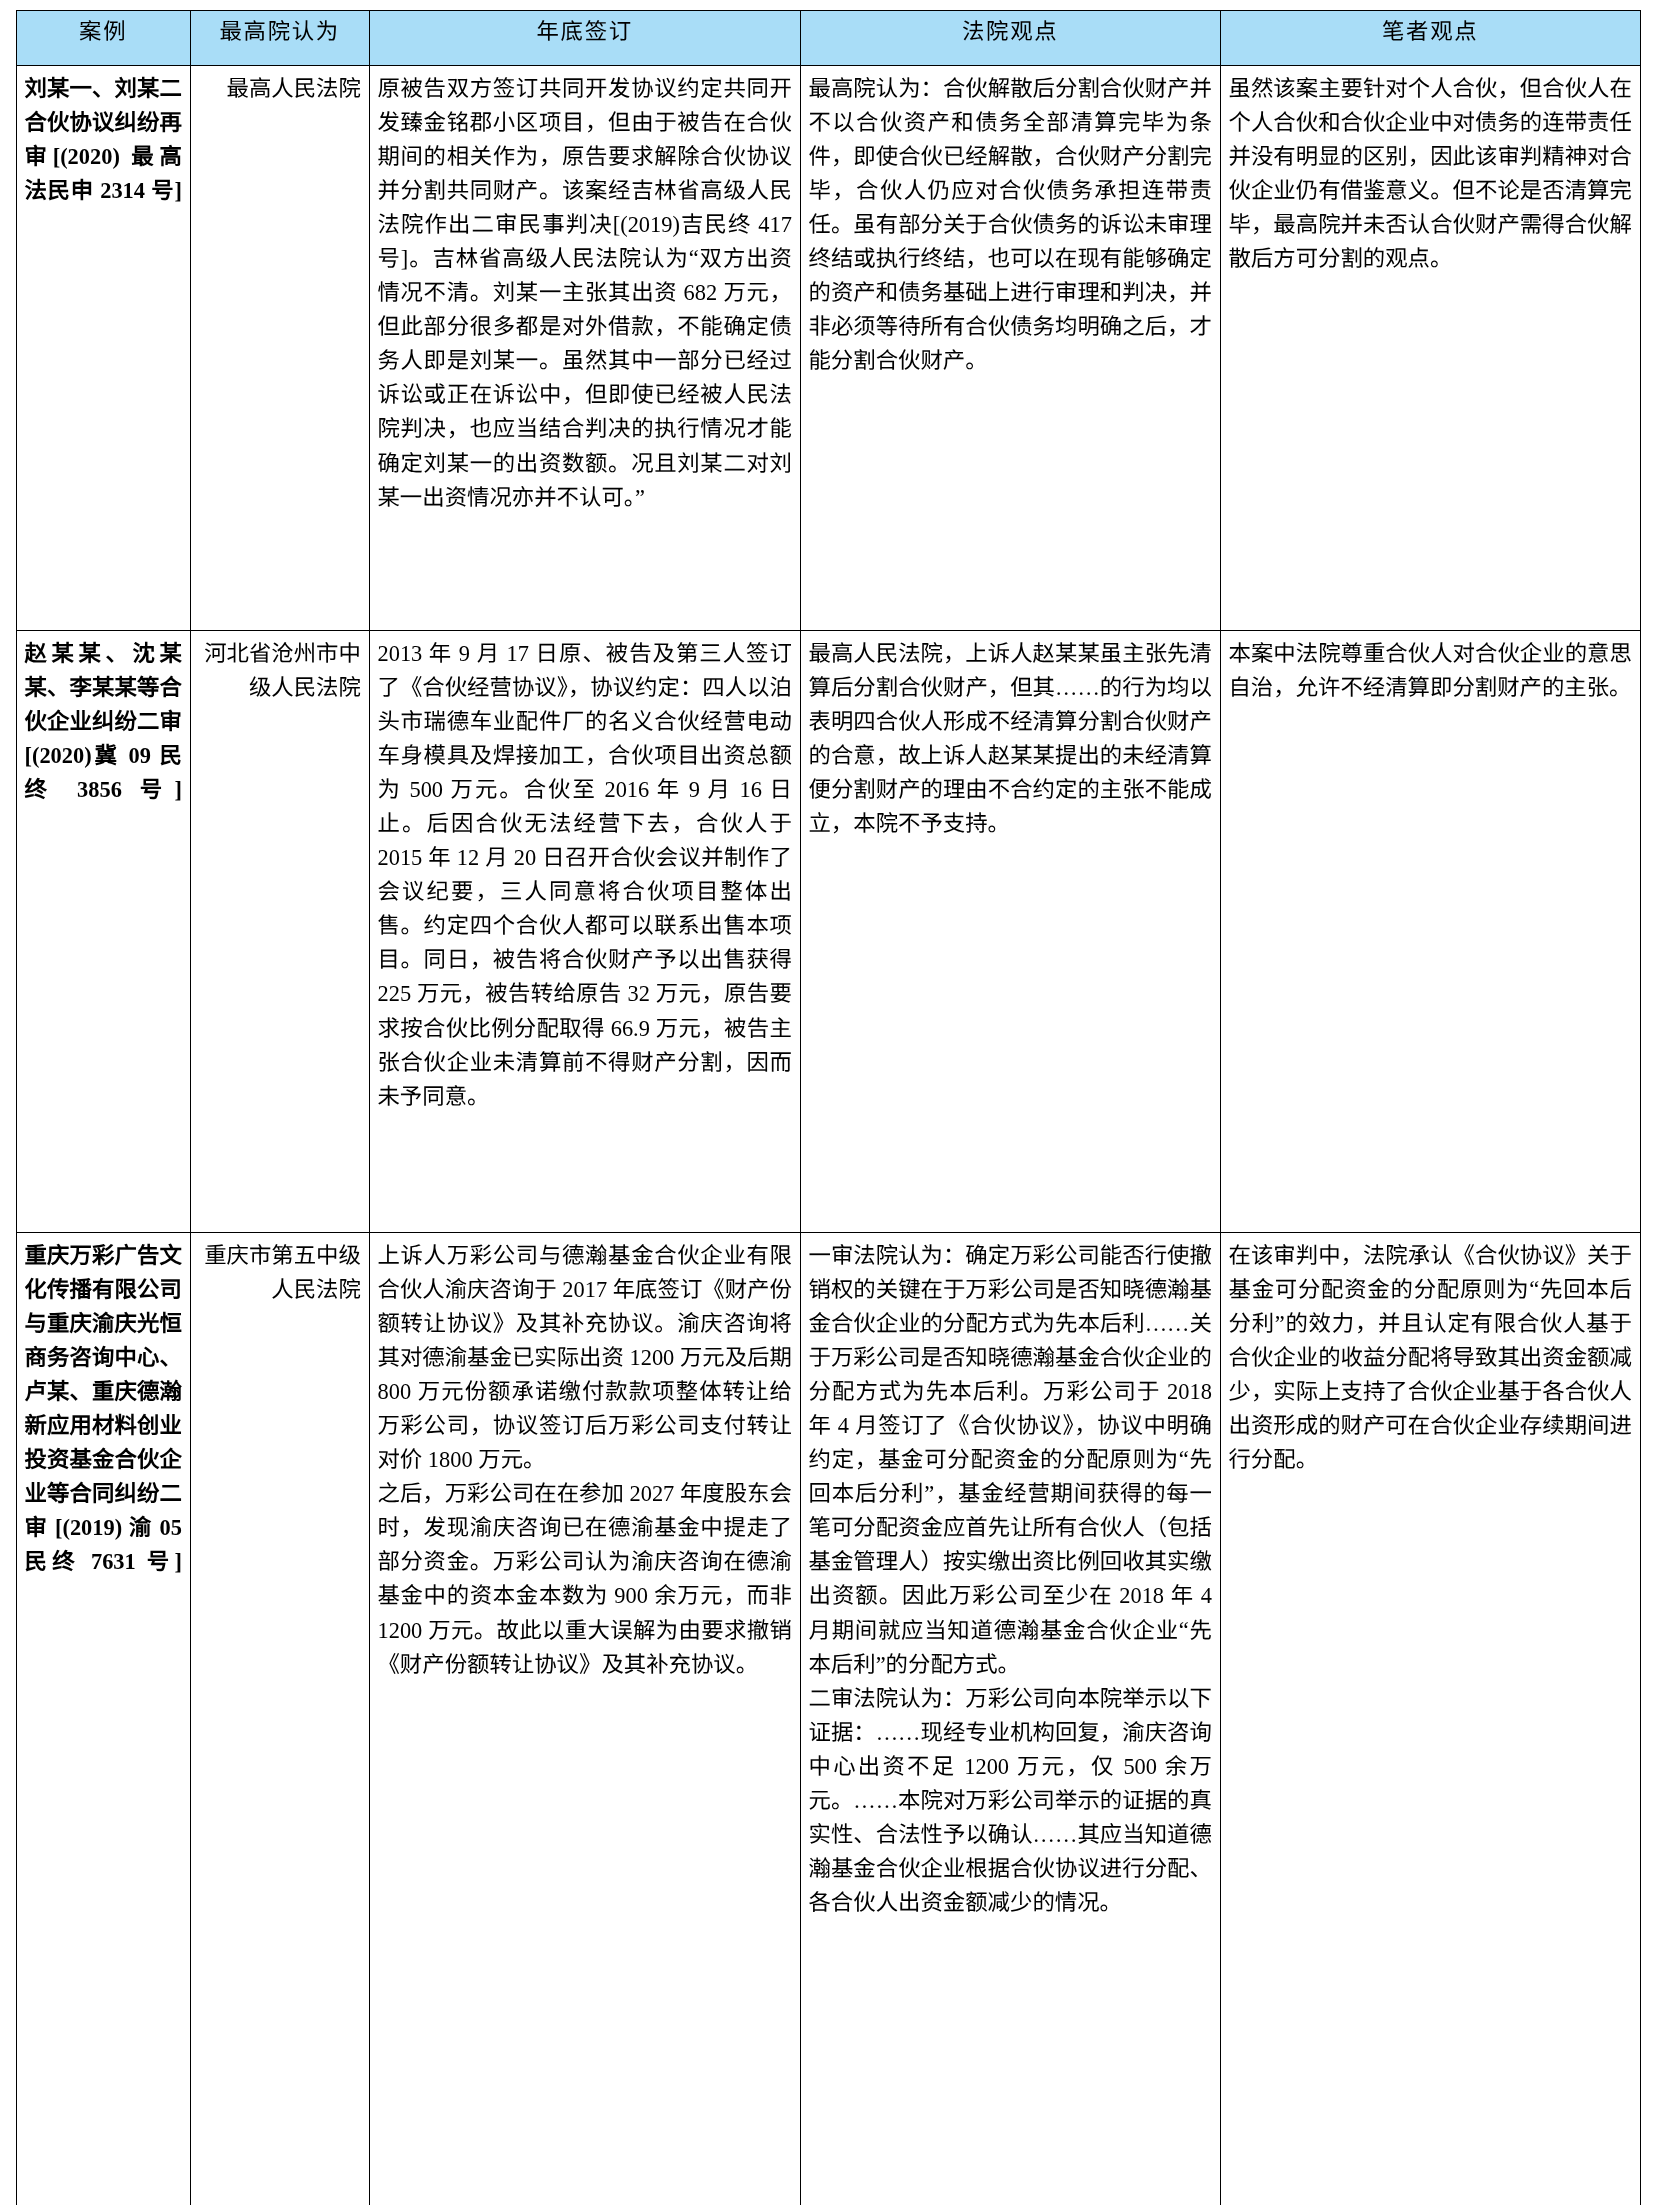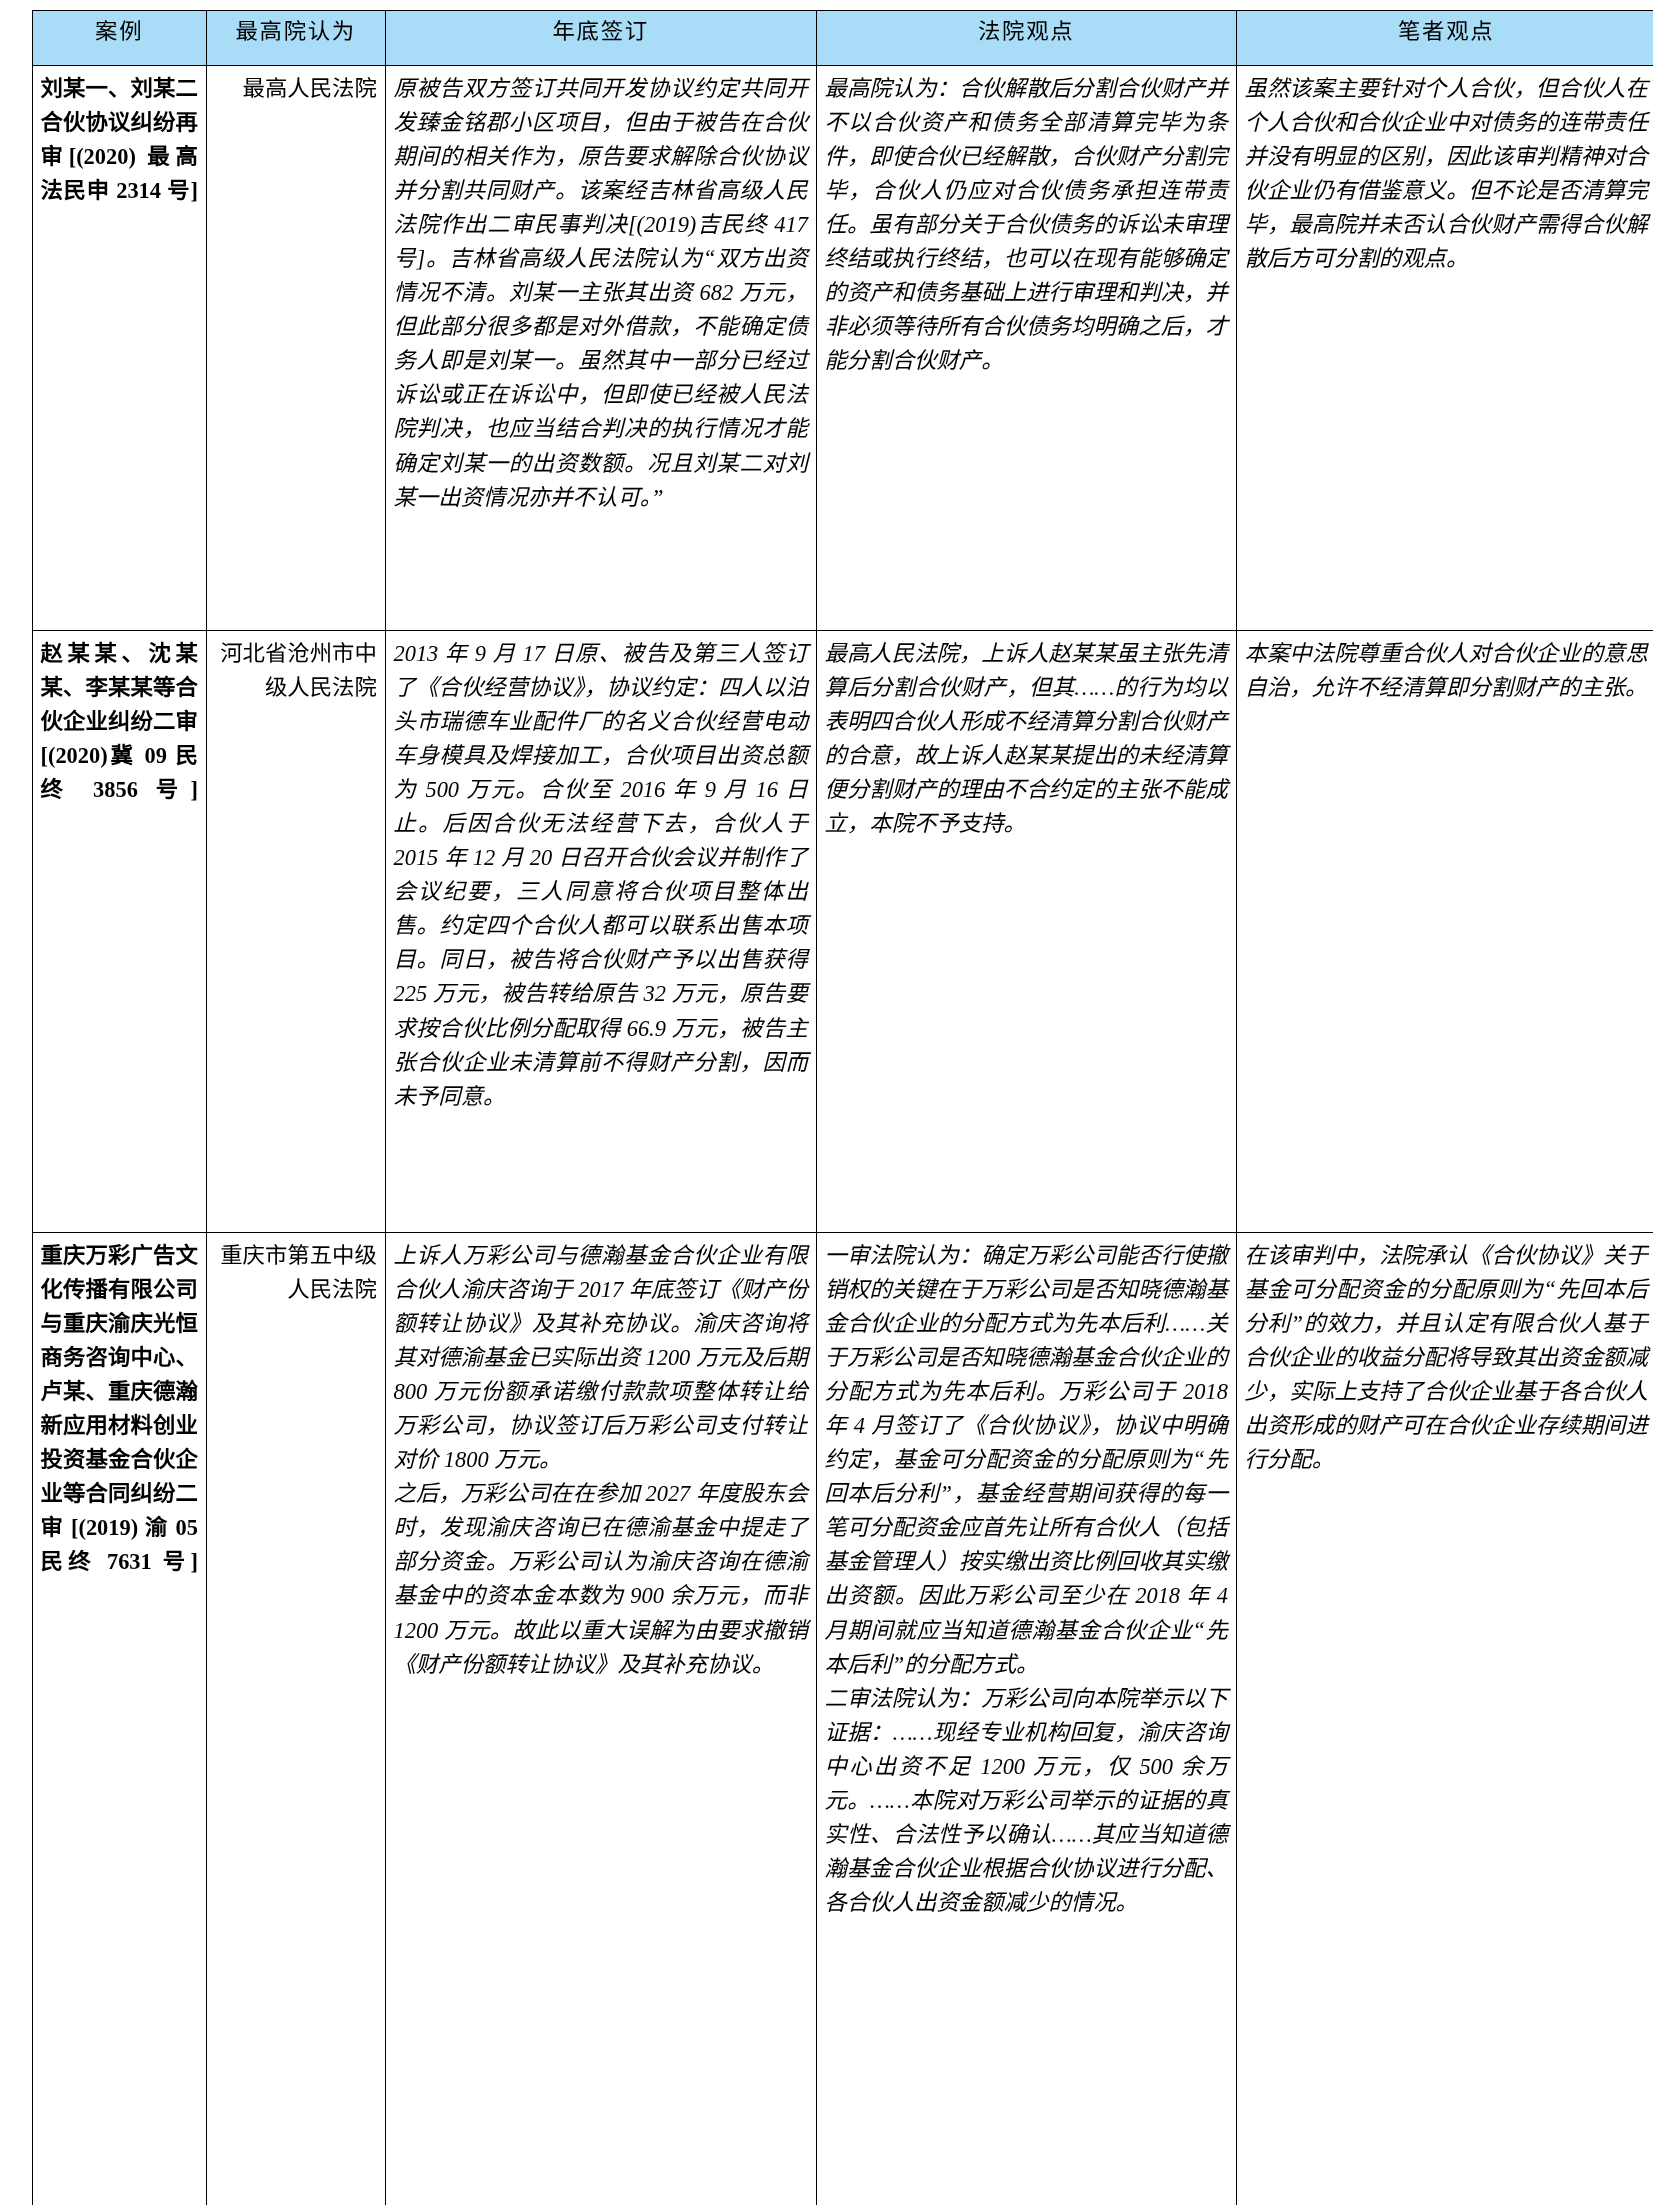--- a/index.html
+++ b/index.html
@@ -14,21 +14,20 @@
     color: #000000;
     -webkit-font-smoothing: antialiased;
   }
 
   .page {
     box-sizing: border-box;
     width: 1460px;
     height: 2205px;
     padding: 10px 15.7px 10px 15.7px;
     background: #ffffff;
-    margin-left: 16px;
   }
 
   table.case-table {
     border-collapse: collapse;
     table-layout: fixed;
     width: 1623px;
     border: 1.7px solid #000000;
   }
 
   table.case-table col.col-case      { width: 174px; }
@@ -76,21 +75,20 @@
   }
 
   
   td.cell-text {
     font-size: 22.4px;
     line-height: 1.52;
     text-align: justify;
     text-justify: inter-character;
     vertical-align: top;
     padding-top: 6.7px;
-    font-style: italic;
   }
 
   td.cell-text p {
     margin: 0;
     text-align: justify;
     text-justify: inter-character;
   }
 
   td.cell-text p + p {
     margin-top: 0;

